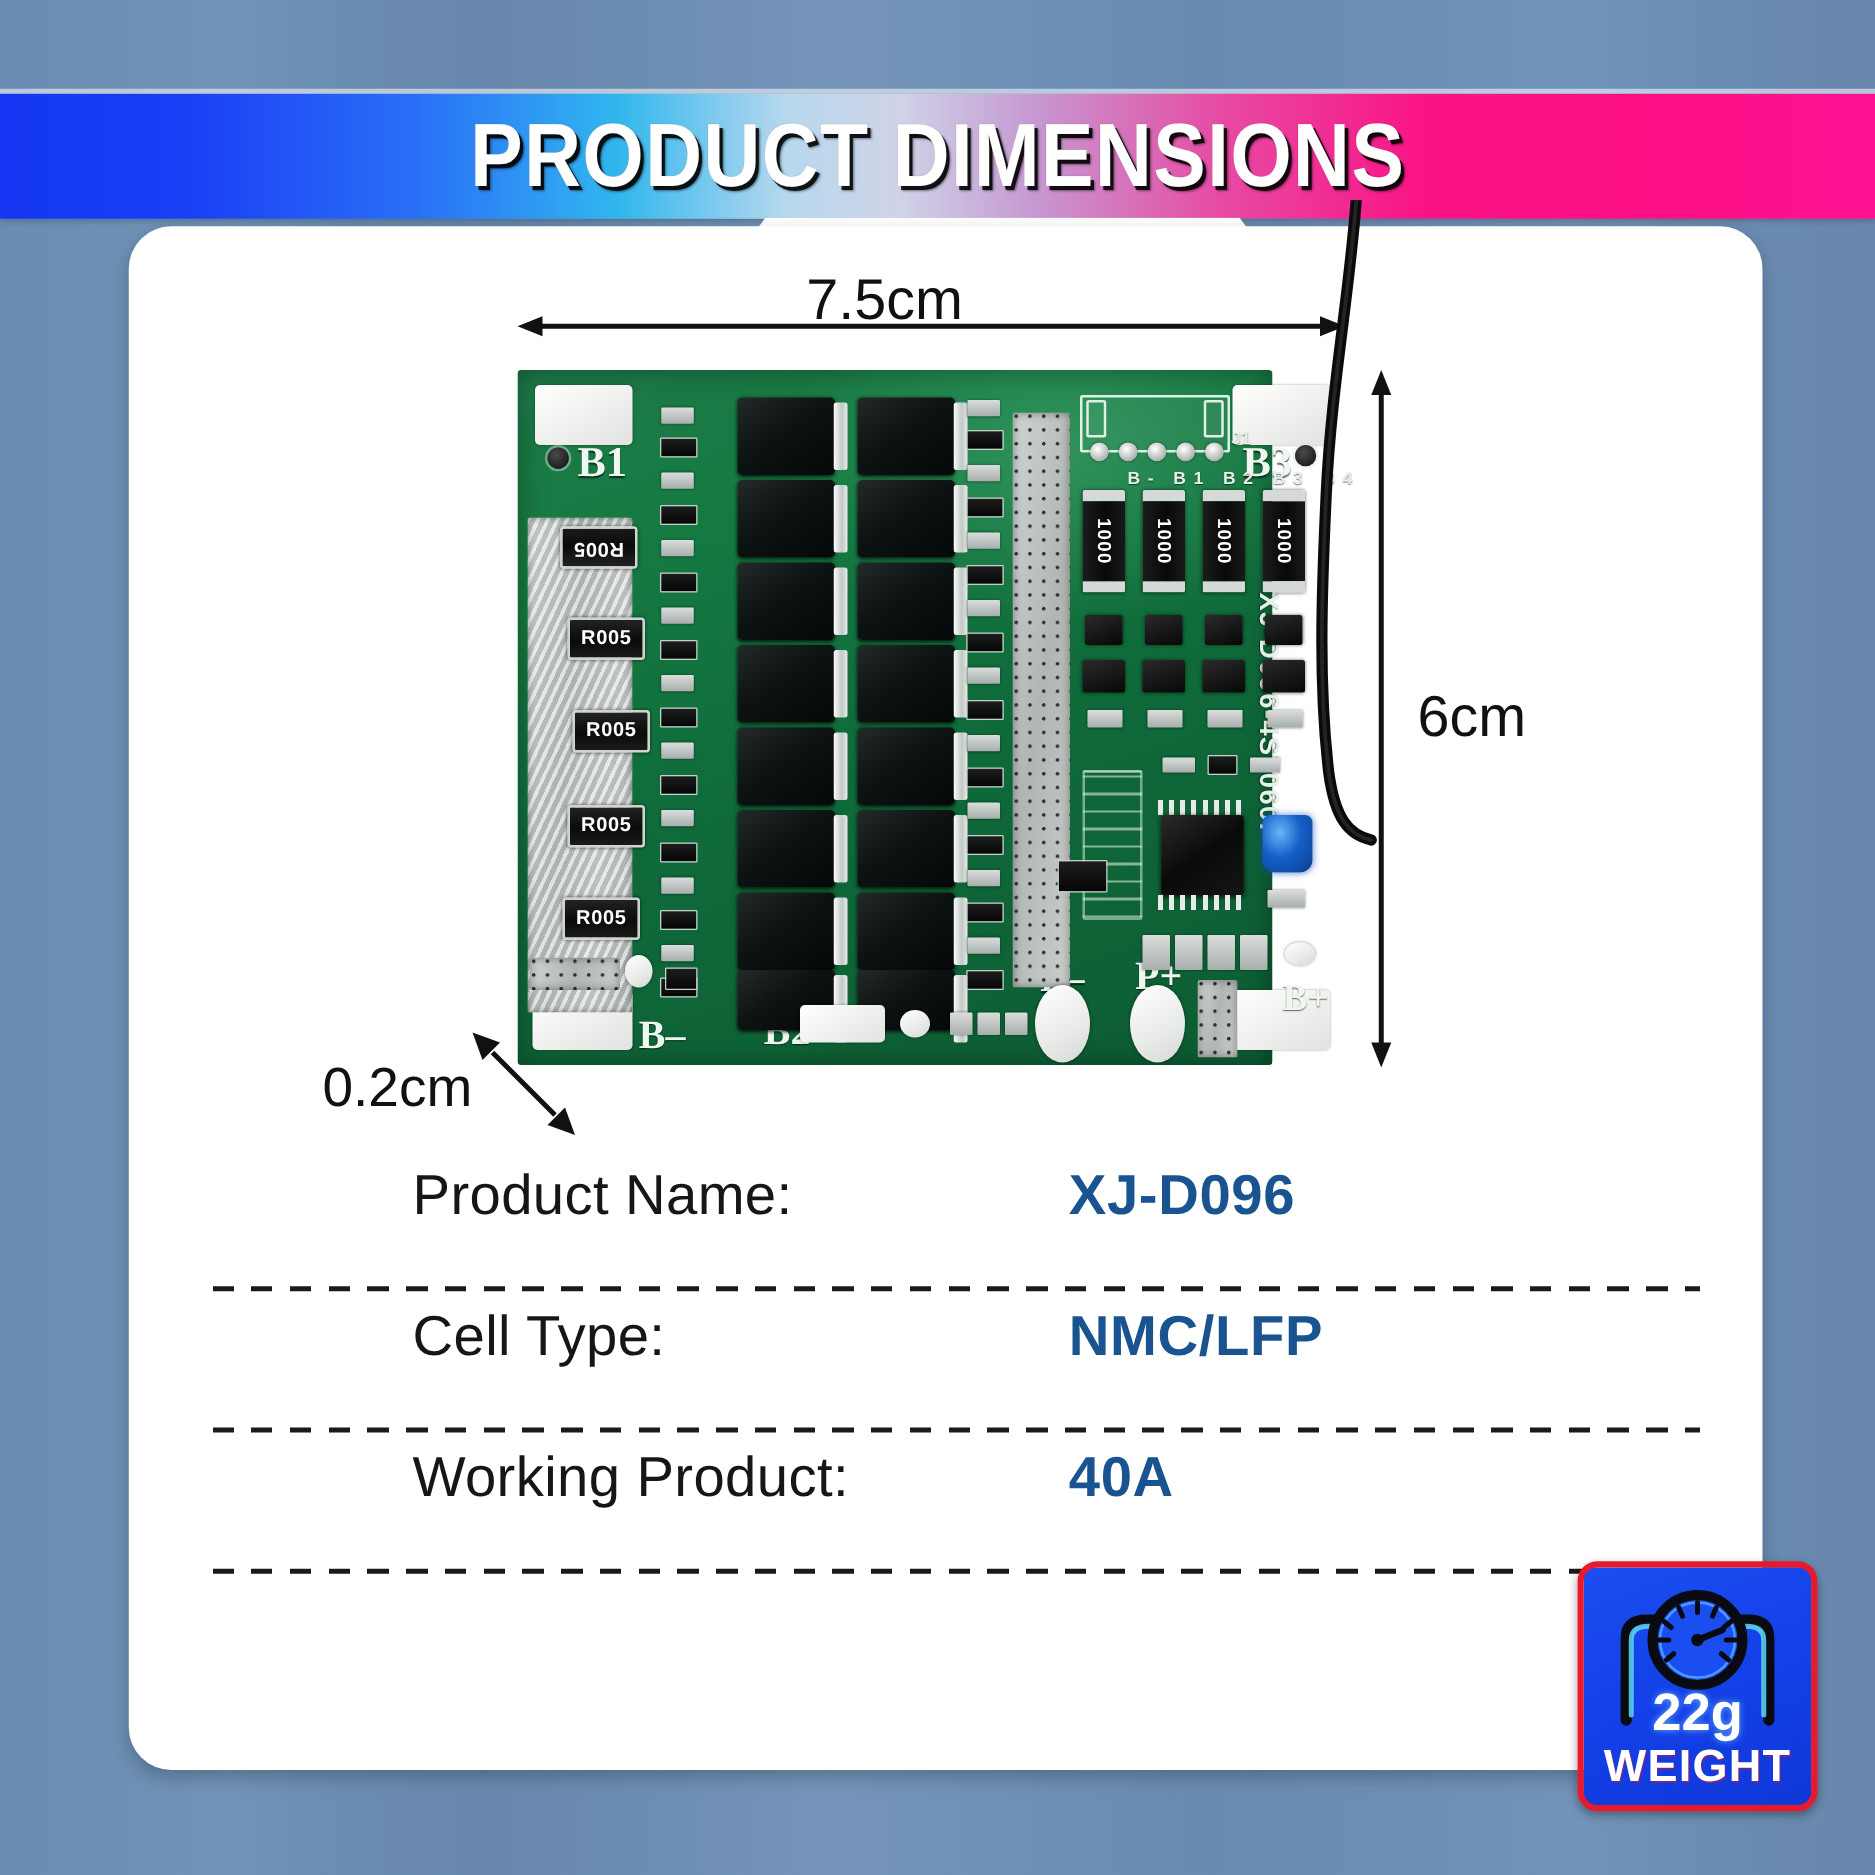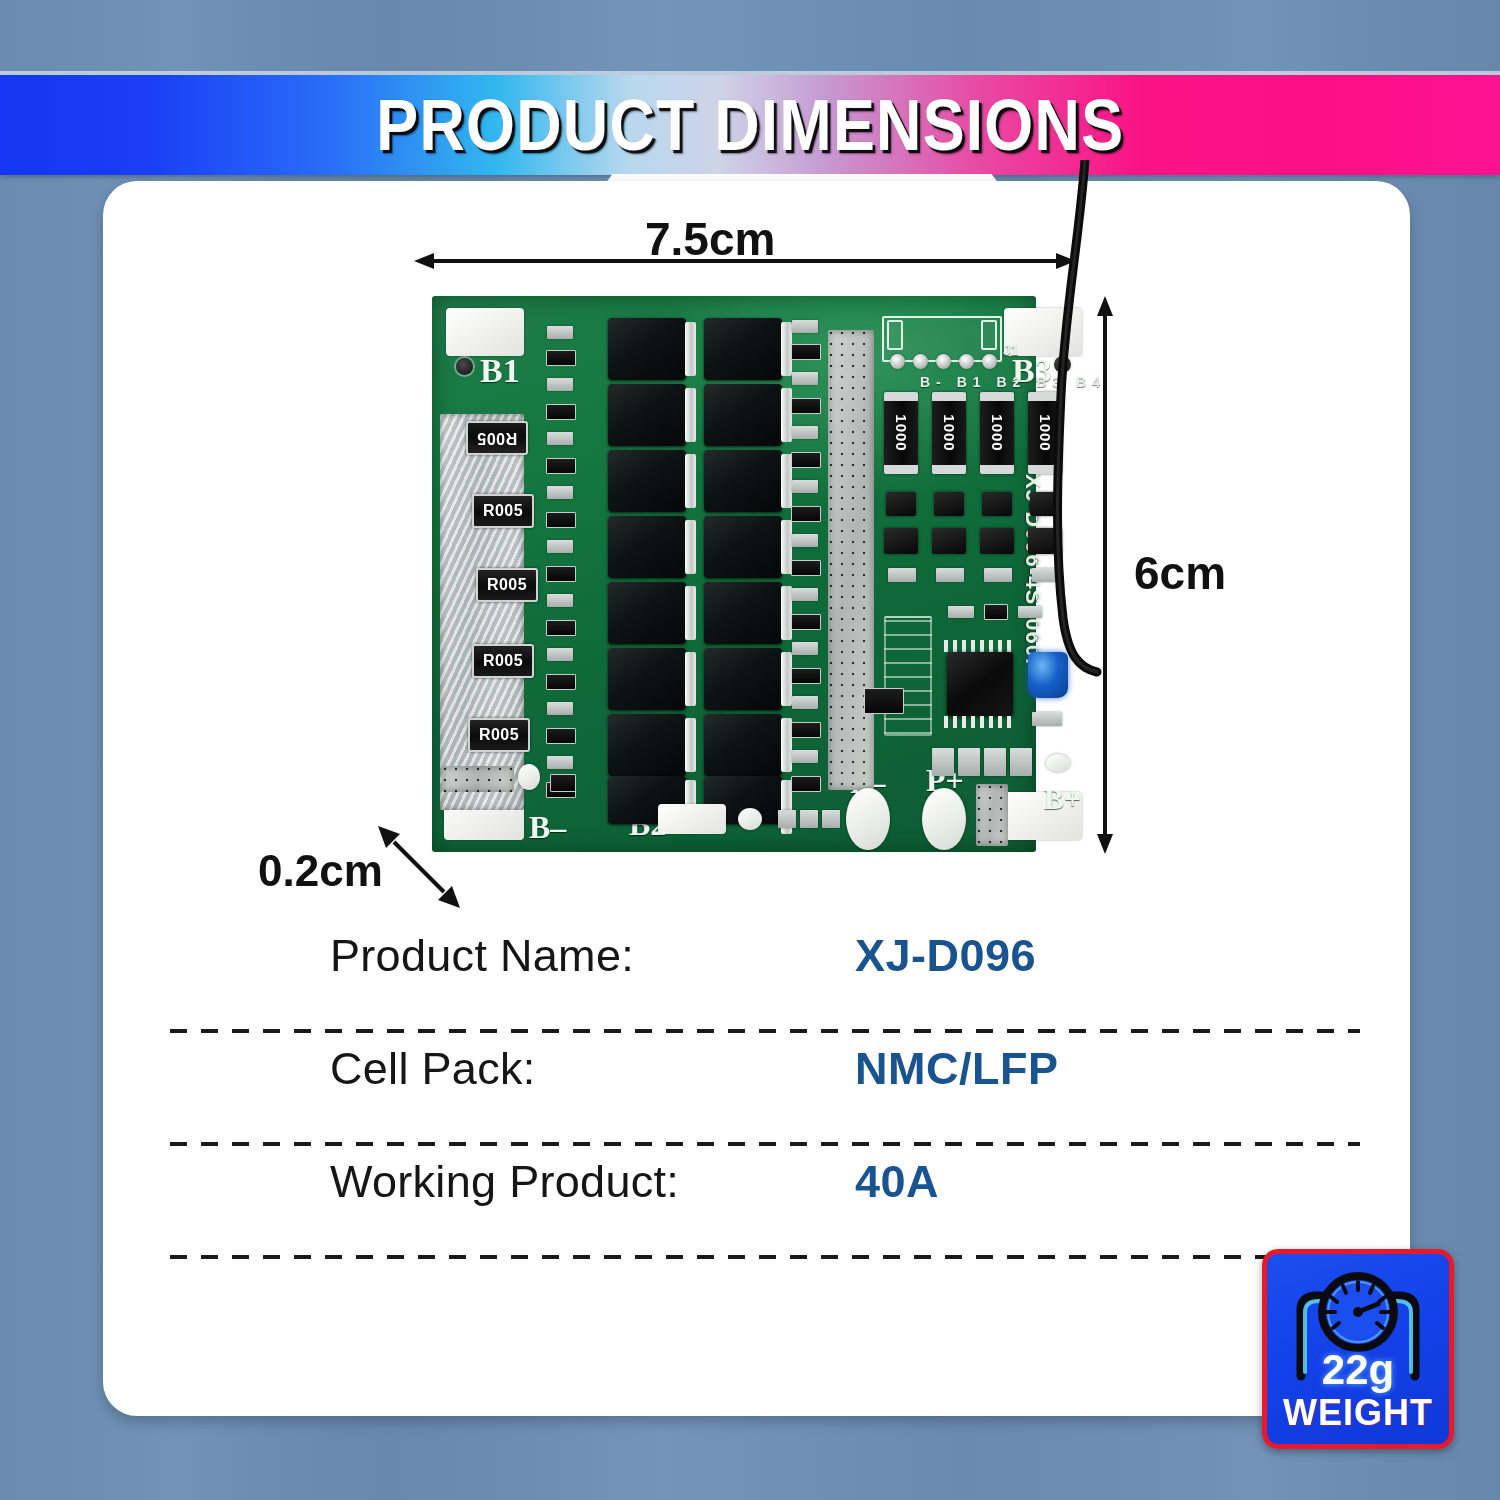--- a/index.html
+++ b/index.html
@@ -92,34 +92,34 @@
     height: 1235px;
     background: #ffffff;
     border-radius: 34px;
     box-shadow: 0 6px 14px rgba(0,0,0,0.22);
   }
 
   
   .dim-label {
     position: absolute;
     font-family: "Liberation Sans", sans-serif;
-    font-weight: bold;
+    font-weight: normal;
     color: #111;
     white-space: nowrap;
   }
   #dim-width-label { left: 645px; top: 212px; font-size: 46px; }
   #dim-height-label { left: 1134px; top: 546px; font-size: 46px; }
   #dim-thick-label { left: 258px; top: 846px; font-size: 44px; }
 
   .arrow-svg { position: absolute; overflow: visible; }
 
   
   #pcb {
     position: absolute;
-    left: 432px;
+    left: 414px;
     top: 296px;
     width: 604px;
     height: 556px;
   }
   #pcb-base {
     position: absolute;
     inset: 0;
     background:
       radial-gradient(ellipse 60% 40% at 72% 12%, rgba(120,220,160,0.28), rgba(0,0,0,0) 62%),
       linear-gradient(160deg, #1e7a48 0%, #157a42 22%, #0f6a3a 55%, #0d5c33 100%);
@@ -560,21 +560,21 @@
 
   <div id="specs">
 
     <div class="spec-row">
       <div class="spec-label">Product Name:</div>
       <div class="spec-value">XJ-D096</div>
       <div class="spec-rule"></div>
     </div>
 
     <div class="spec-row">
-      <div class="spec-label">Cell Pack:</div>
+      <div class="spec-label">Cell Type:</div>
       <div class="spec-value">NMC/LFP</div>
       <div class="spec-rule"></div>
     </div>
 
 
     <div class="spec-row">
       <div class="spec-label">Working Product:</div>
       <div class="spec-value">40A</div>
       <div class="spec-rule"></div>
     </div>

